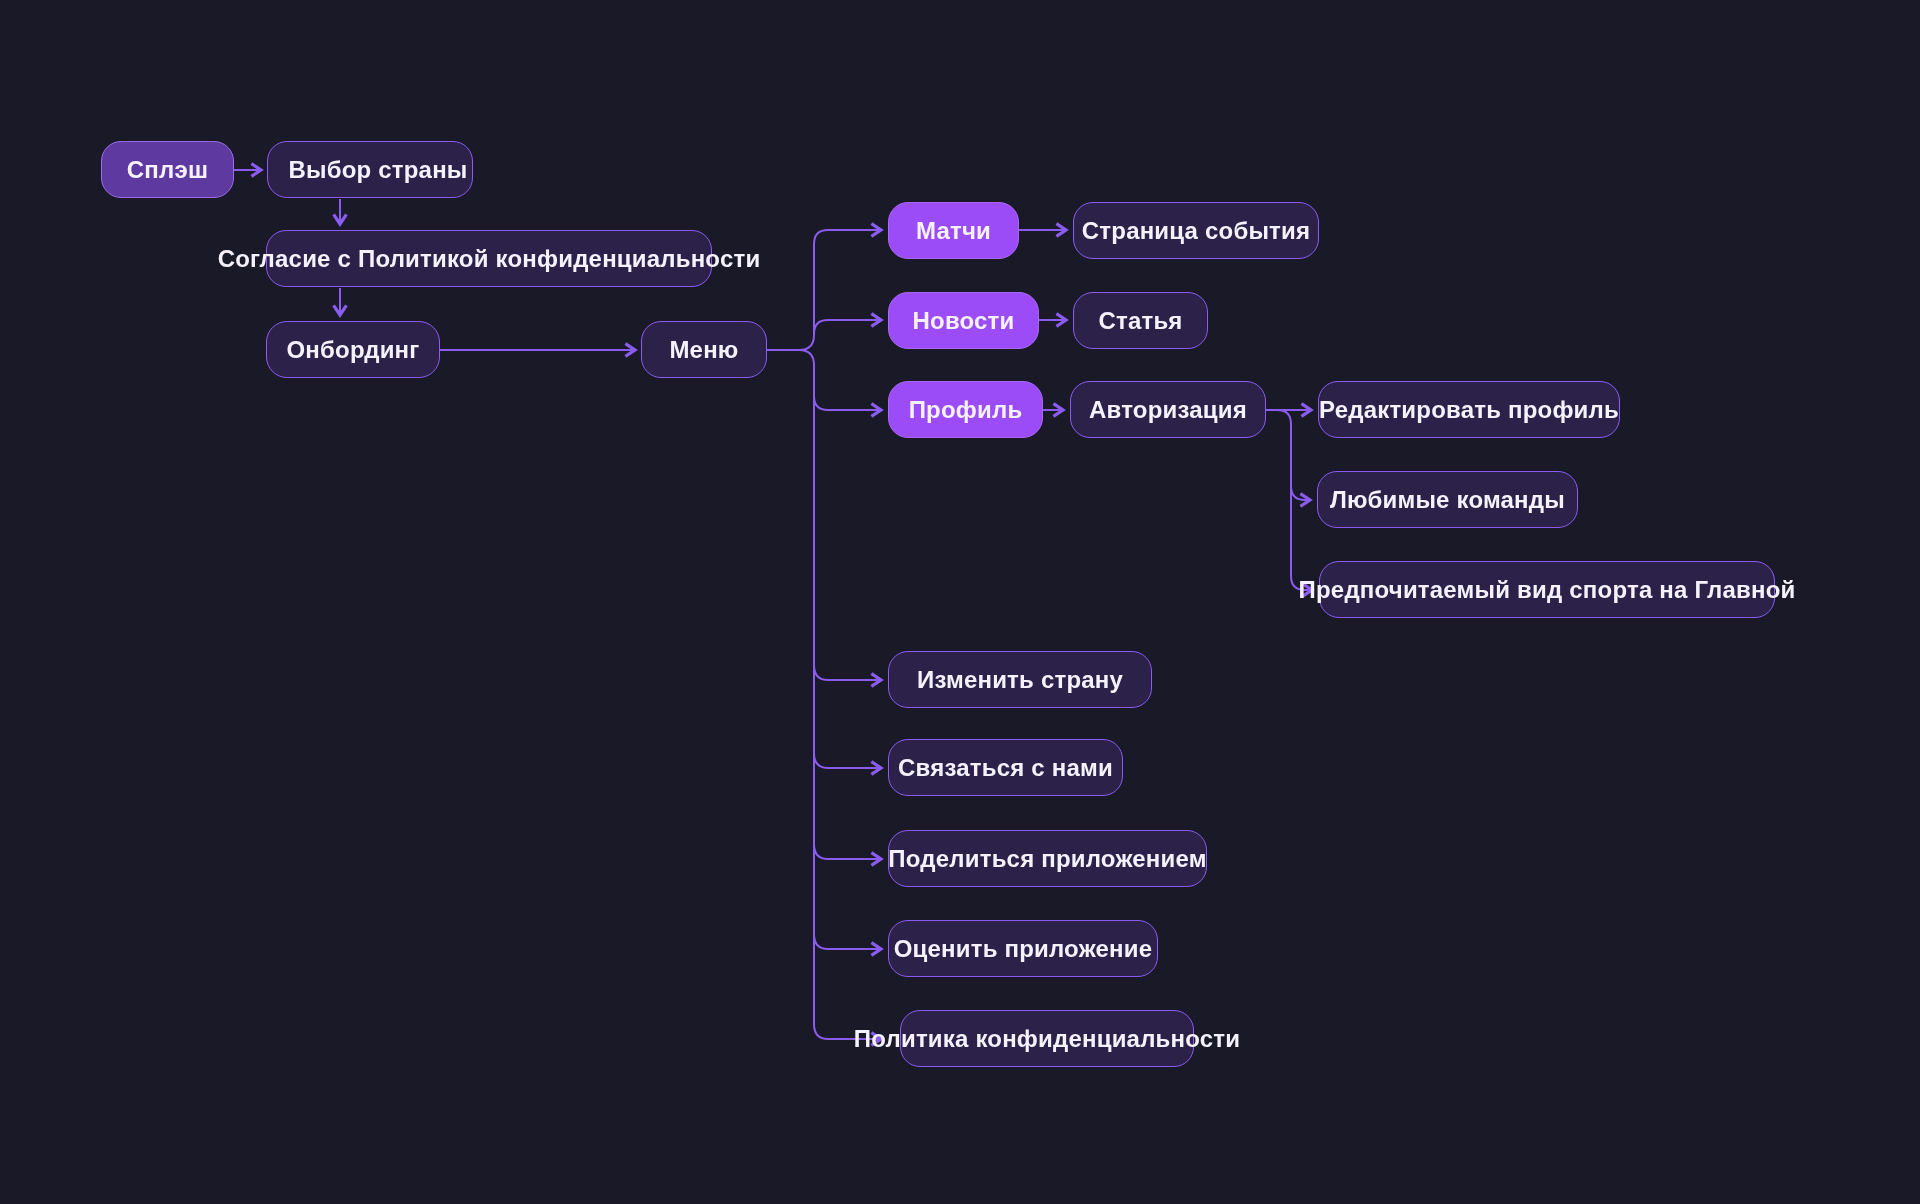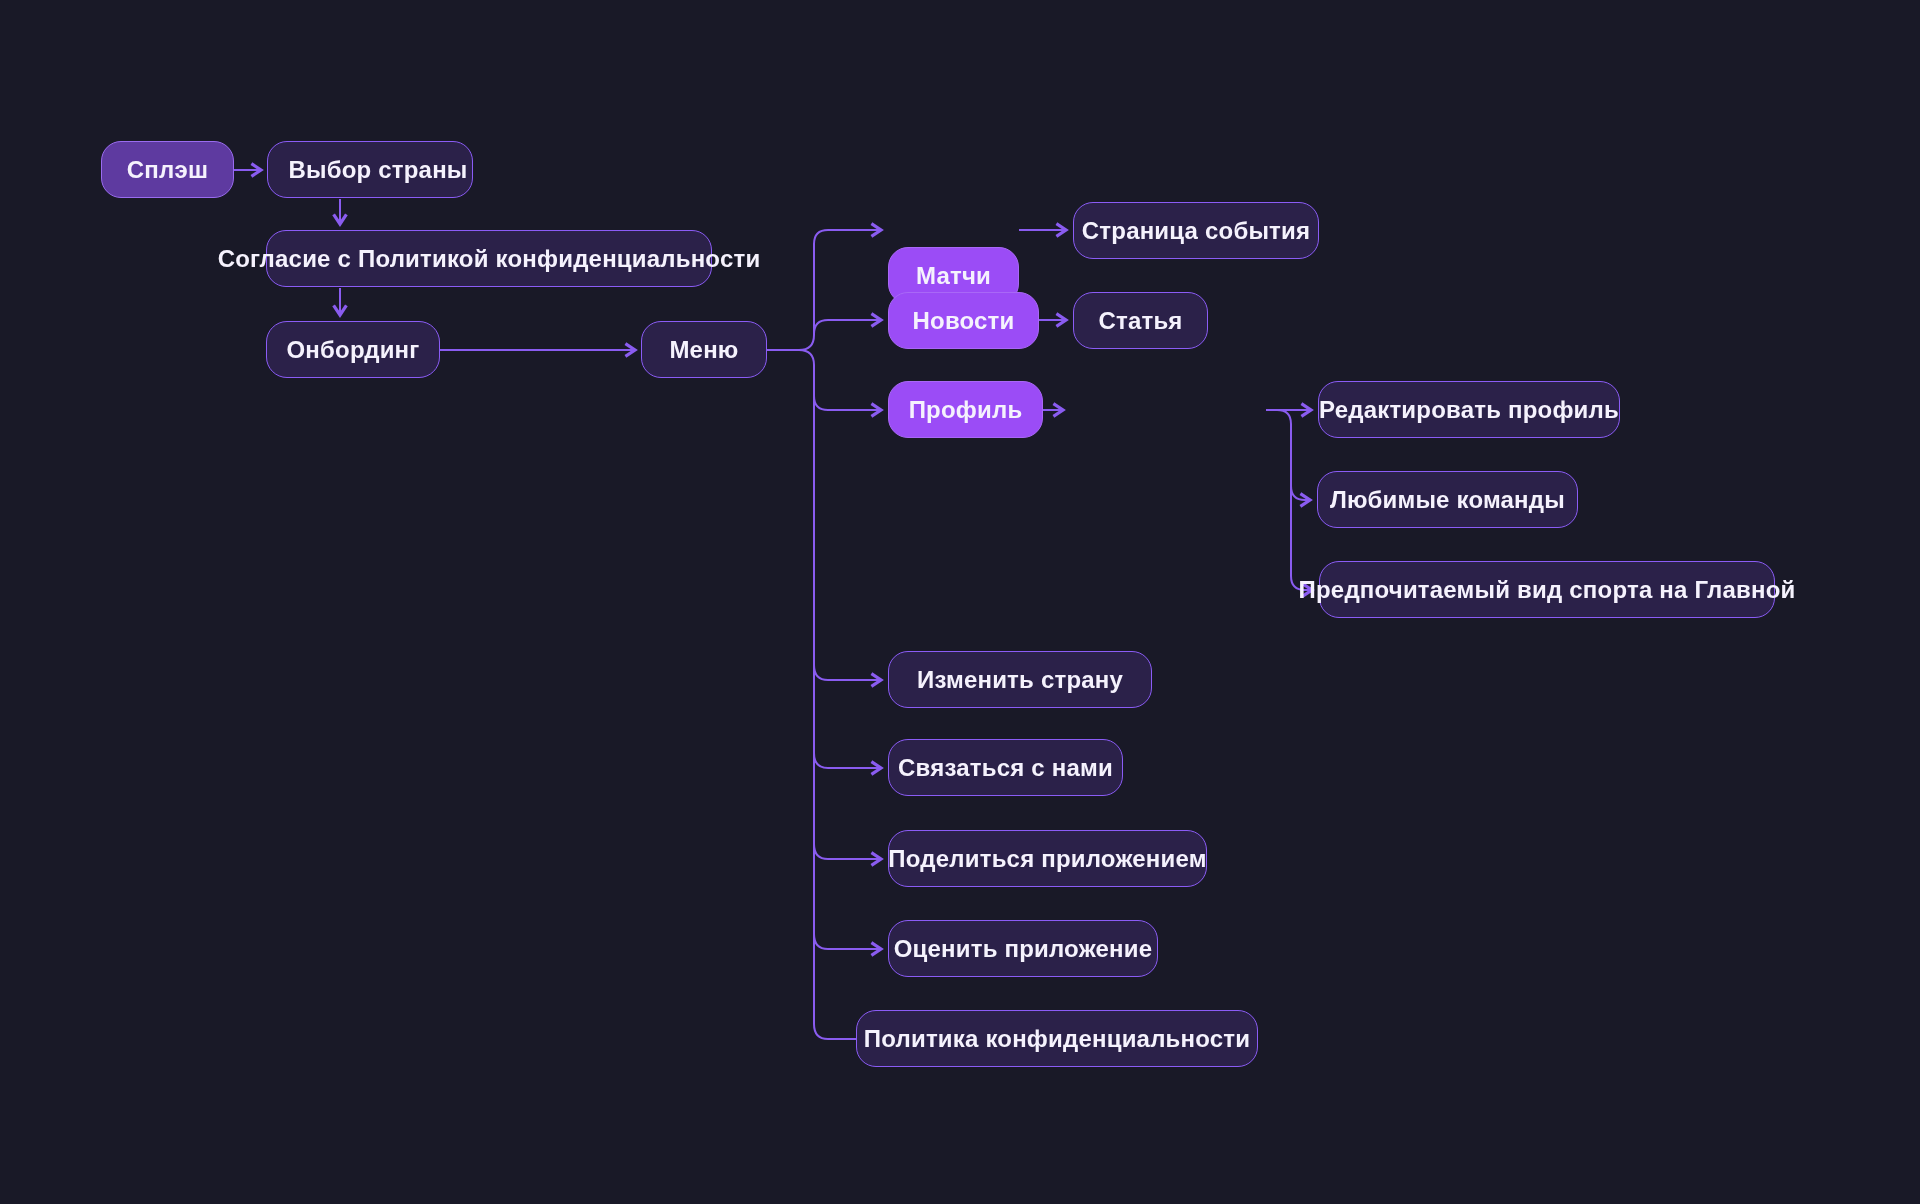--- a/index.html
+++ b/index.html
@@ -111,40 +111,43 @@
   </div>
 
   <div class="node dark" style="left:266px;top:321px;width:174px;border-radius:21px;">
     <span>Онбординг</span>
   </div>
 
   <div class="node dark" style="left:641px;top:321px;width:126px;">
     <span>Меню</span>
   </div>
 
-  <div class="node bright" style="left:888px;top:202px;width:131px;margin-top:45px;">
+  <div class="node bright" style="left:888px;top:202px;width:131px;">
     <span>Матчи</span>
   </div>
 
   <div class="node dark" style="left:1073px;top:202px;width:246px;">
     <span>Страница события</span>
   </div>
 
   <div class="node bright" style="left:888px;top:292px;width:151px;">
     <span>Новости</span>
   </div>
 
   <div class="node dark" style="left:1073px;top:292px;width:135px;">
     <span>Статья</span>
   </div>
 
   <div class="node bright" style="left:888px;top:381px;width:155px;">
     <span>Профиль</span>
   </div>
 
+  <div class="node dark" style="left:1070px;top:381px;width:196px;">
+    <span>Авторизация</span>
+  </div>
 
   <div class="node dark" style="left:1318px;top:381px;width:302px;">
     <span>Редактировать профиль</span>
   </div>
 
   <div class="node dark" style="left:1317px;top:471px;width:261px;">
     <span>Любимые команды</span>
   </div>
 
   <div class="node dark" style="left:1319px;top:561px;width:456px;">
@@ -160,17 +163,17 @@
   </div>
 
   <div class="node dark" style="left:888px;top:830px;width:319px;">
     <span>Поделиться приложением</span>
   </div>
 
   <div class="node dark" style="left:888px;top:920px;width:270px;">
     <span>Оценить приложение</span>
   </div>
 
-  <div class="node dark" style="left:856px;top:1010px;width:402px;">
+  <div class="node dark" style="left:900px;top:1010px;width:294px;">
     <span>Политика конфиденциальности</span>
   </div>
 
 </div>
 
 </body></html>

